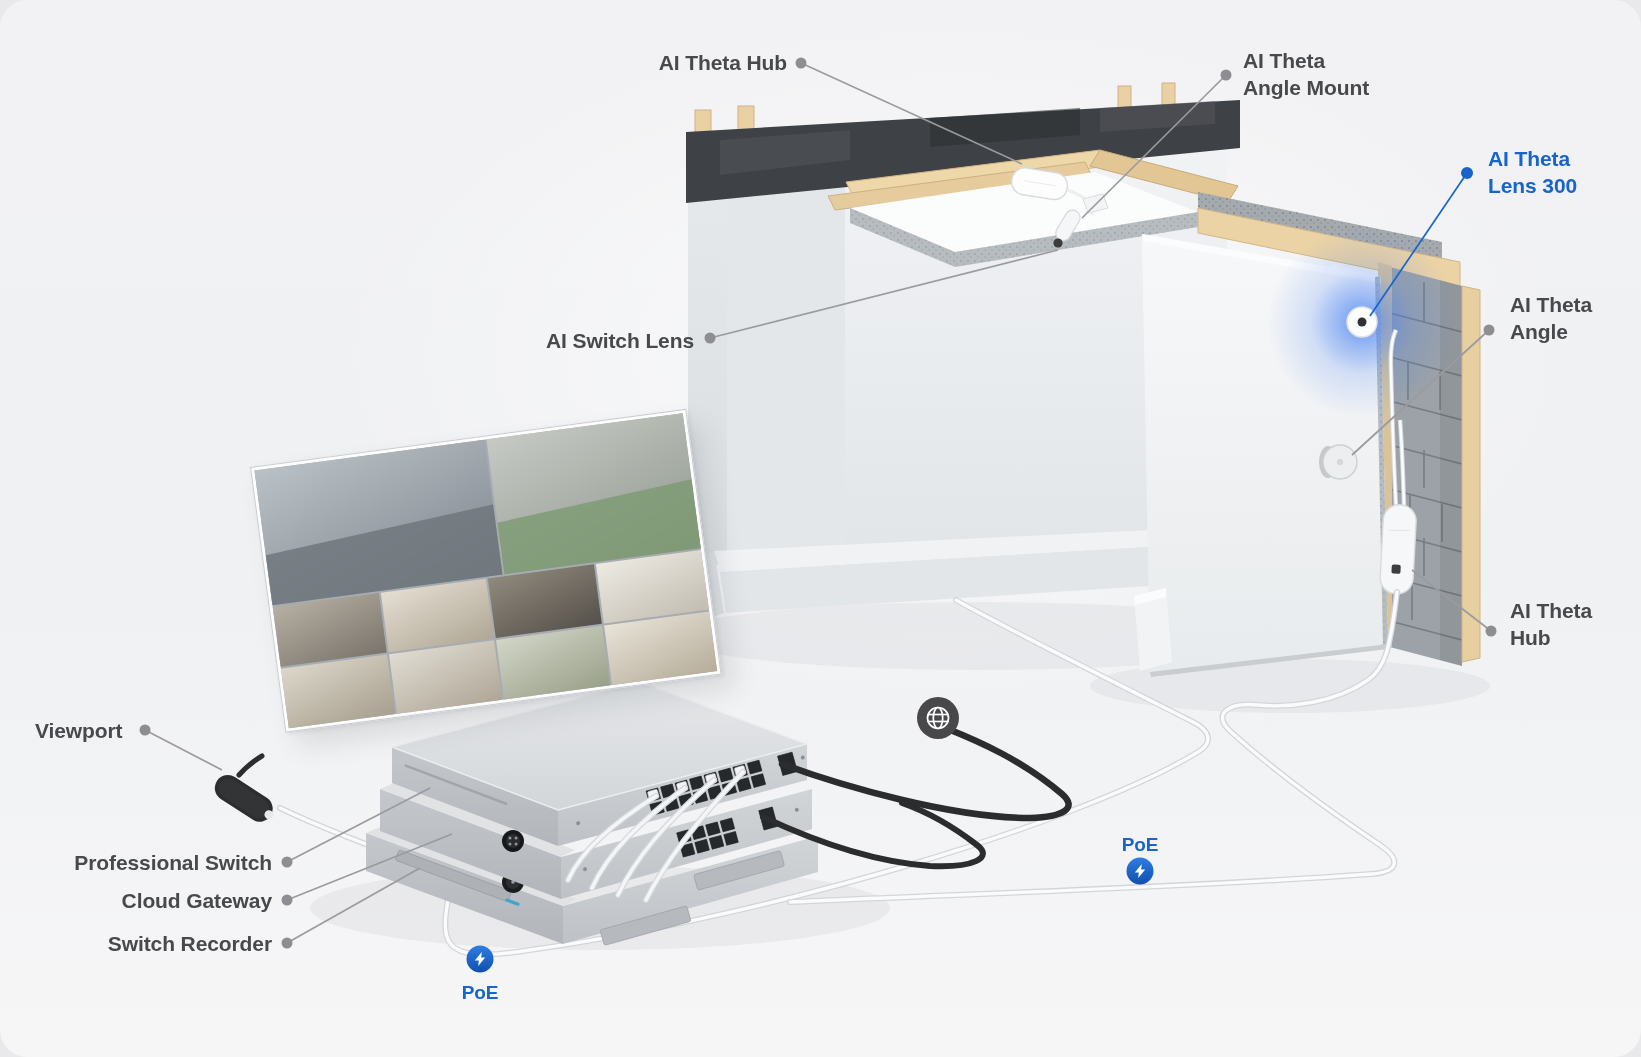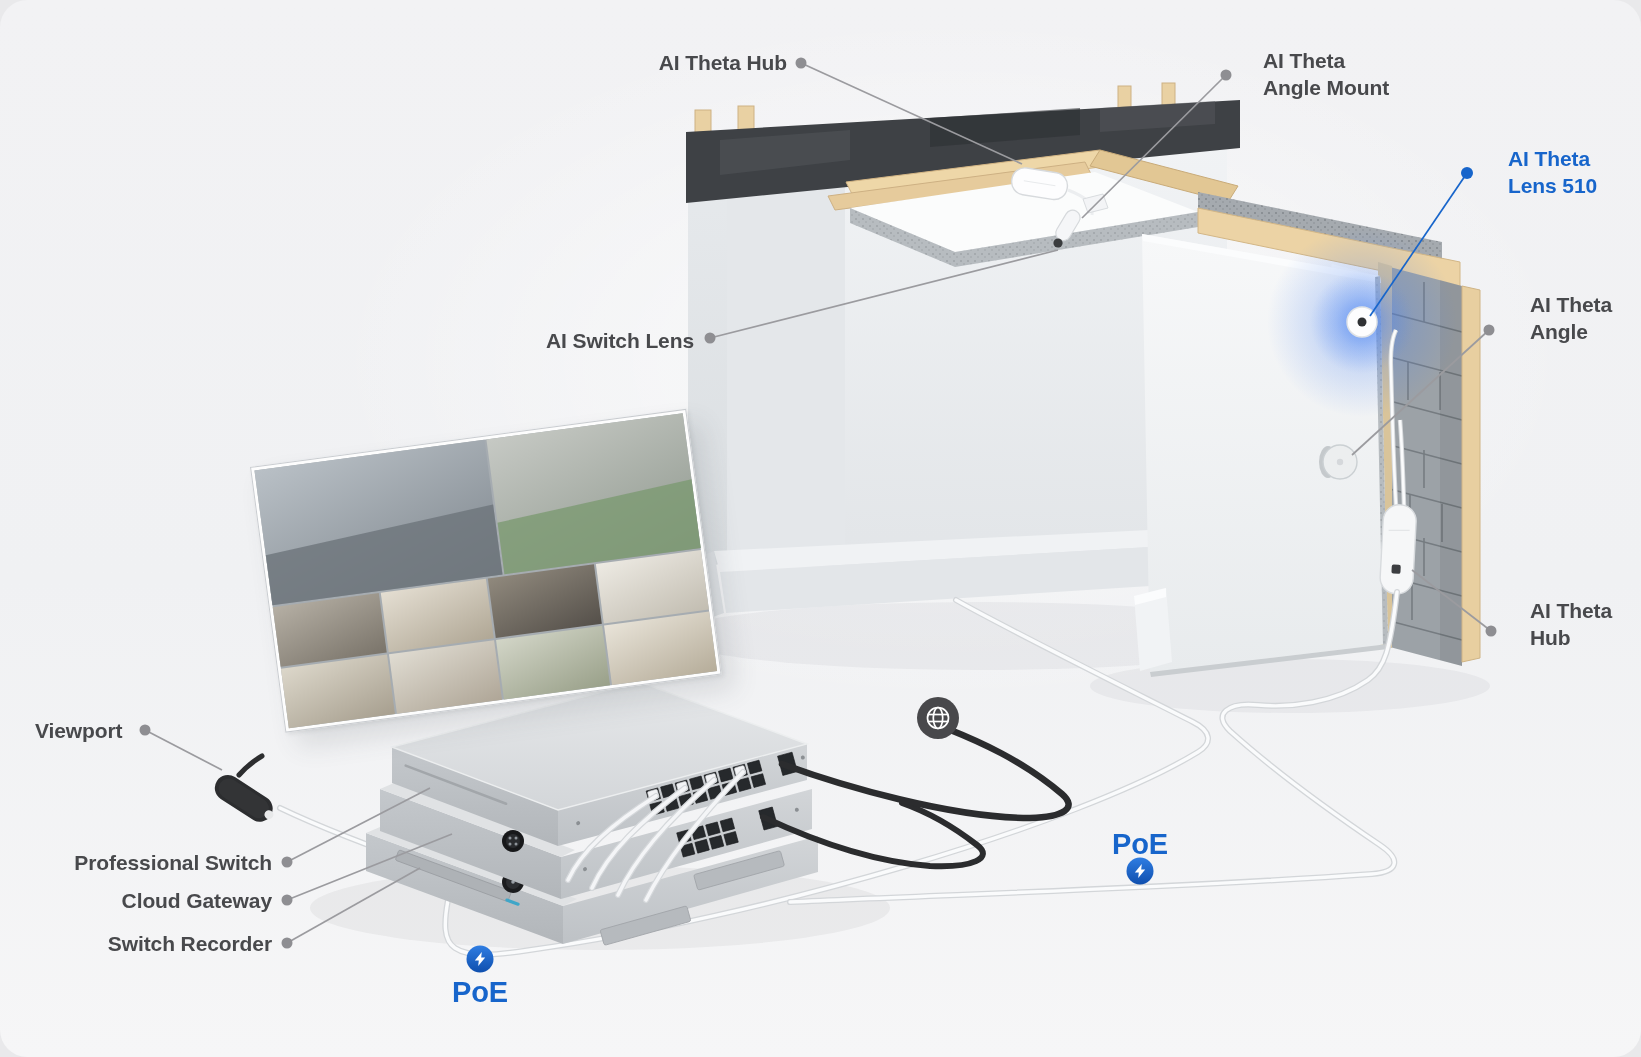--- a/index.html
+++ b/index.html
@@ -10,25 +10,25 @@
       linear-gradient(180deg,#f2f2f4 0%,#f0f1f3 55%,#f6f6f7 100%);
     font-family:"Liberation Sans",sans-serif;
     border-radius:27px;
   }
   svg.scene{position:absolute;left:0;top:0;}
   .lbl{
     position:absolute;
     font:700 21px "Liberation Sans",sans-serif;
     color:#48494c;letter-spacing:-.1px;line-height:27px;white-space:nowrap;
   }
-  .lbl span{display:block;margin-left:20px;}
+  .lbl span{display:block;}
   .lbl.right{text-align:right;}
   .lbl.center{text-align:center;}
   .lbl.blue{color:#1765cb;}
-  .lbl.poe{font-size:29px;}
+  .lbl.poe{font-size:19px;}
   
   .monitor{
     position:absolute;left:250px;top:467px;width:440px;height:268px;
     transform:rotate(-7.6deg);transform-origin:0 0;
     background:#fdfdfd;border:1px solid #c9ccd0;box-sizing:border-box;padding:3px;
     box-shadow:12px 16px 26px rgba(70,75,82,.14), 2px 2px 4px rgba(70,75,82,.10);
   }
   .screen{width:100%;height:100%;display:flex;flex-direction:column;gap:2px;background:#a6acb1;}
   .srow{display:flex;gap:2px;min-height:0;}
   .srow.r1{flex:5.4;}
@@ -412,21 +412,21 @@
 
 <div class="lbl right" style="left:572px;top:49px;width:215px">AI Theta Hub</div>
 
 <div class="lbl" style="left:1243px;top:47px">
   <span>AI Theta</span>
   <span>Angle Mount</span>
 </div>
 
 <div class="lbl blue" style="left:1488px;top:145px">
   <span>AI Theta</span>
-  <span>Lens 510</span>
+  <span>Lens 300</span>
 </div>
 
 <div class="lbl" style="left:1510px;top:291px">
   <span>AI Theta</span>
   <span>Angle</span>
 </div>
 
 <div class="lbl" style="left:1510px;top:597px">
   <span>AI Theta</span>
   <span>Hub</span>

